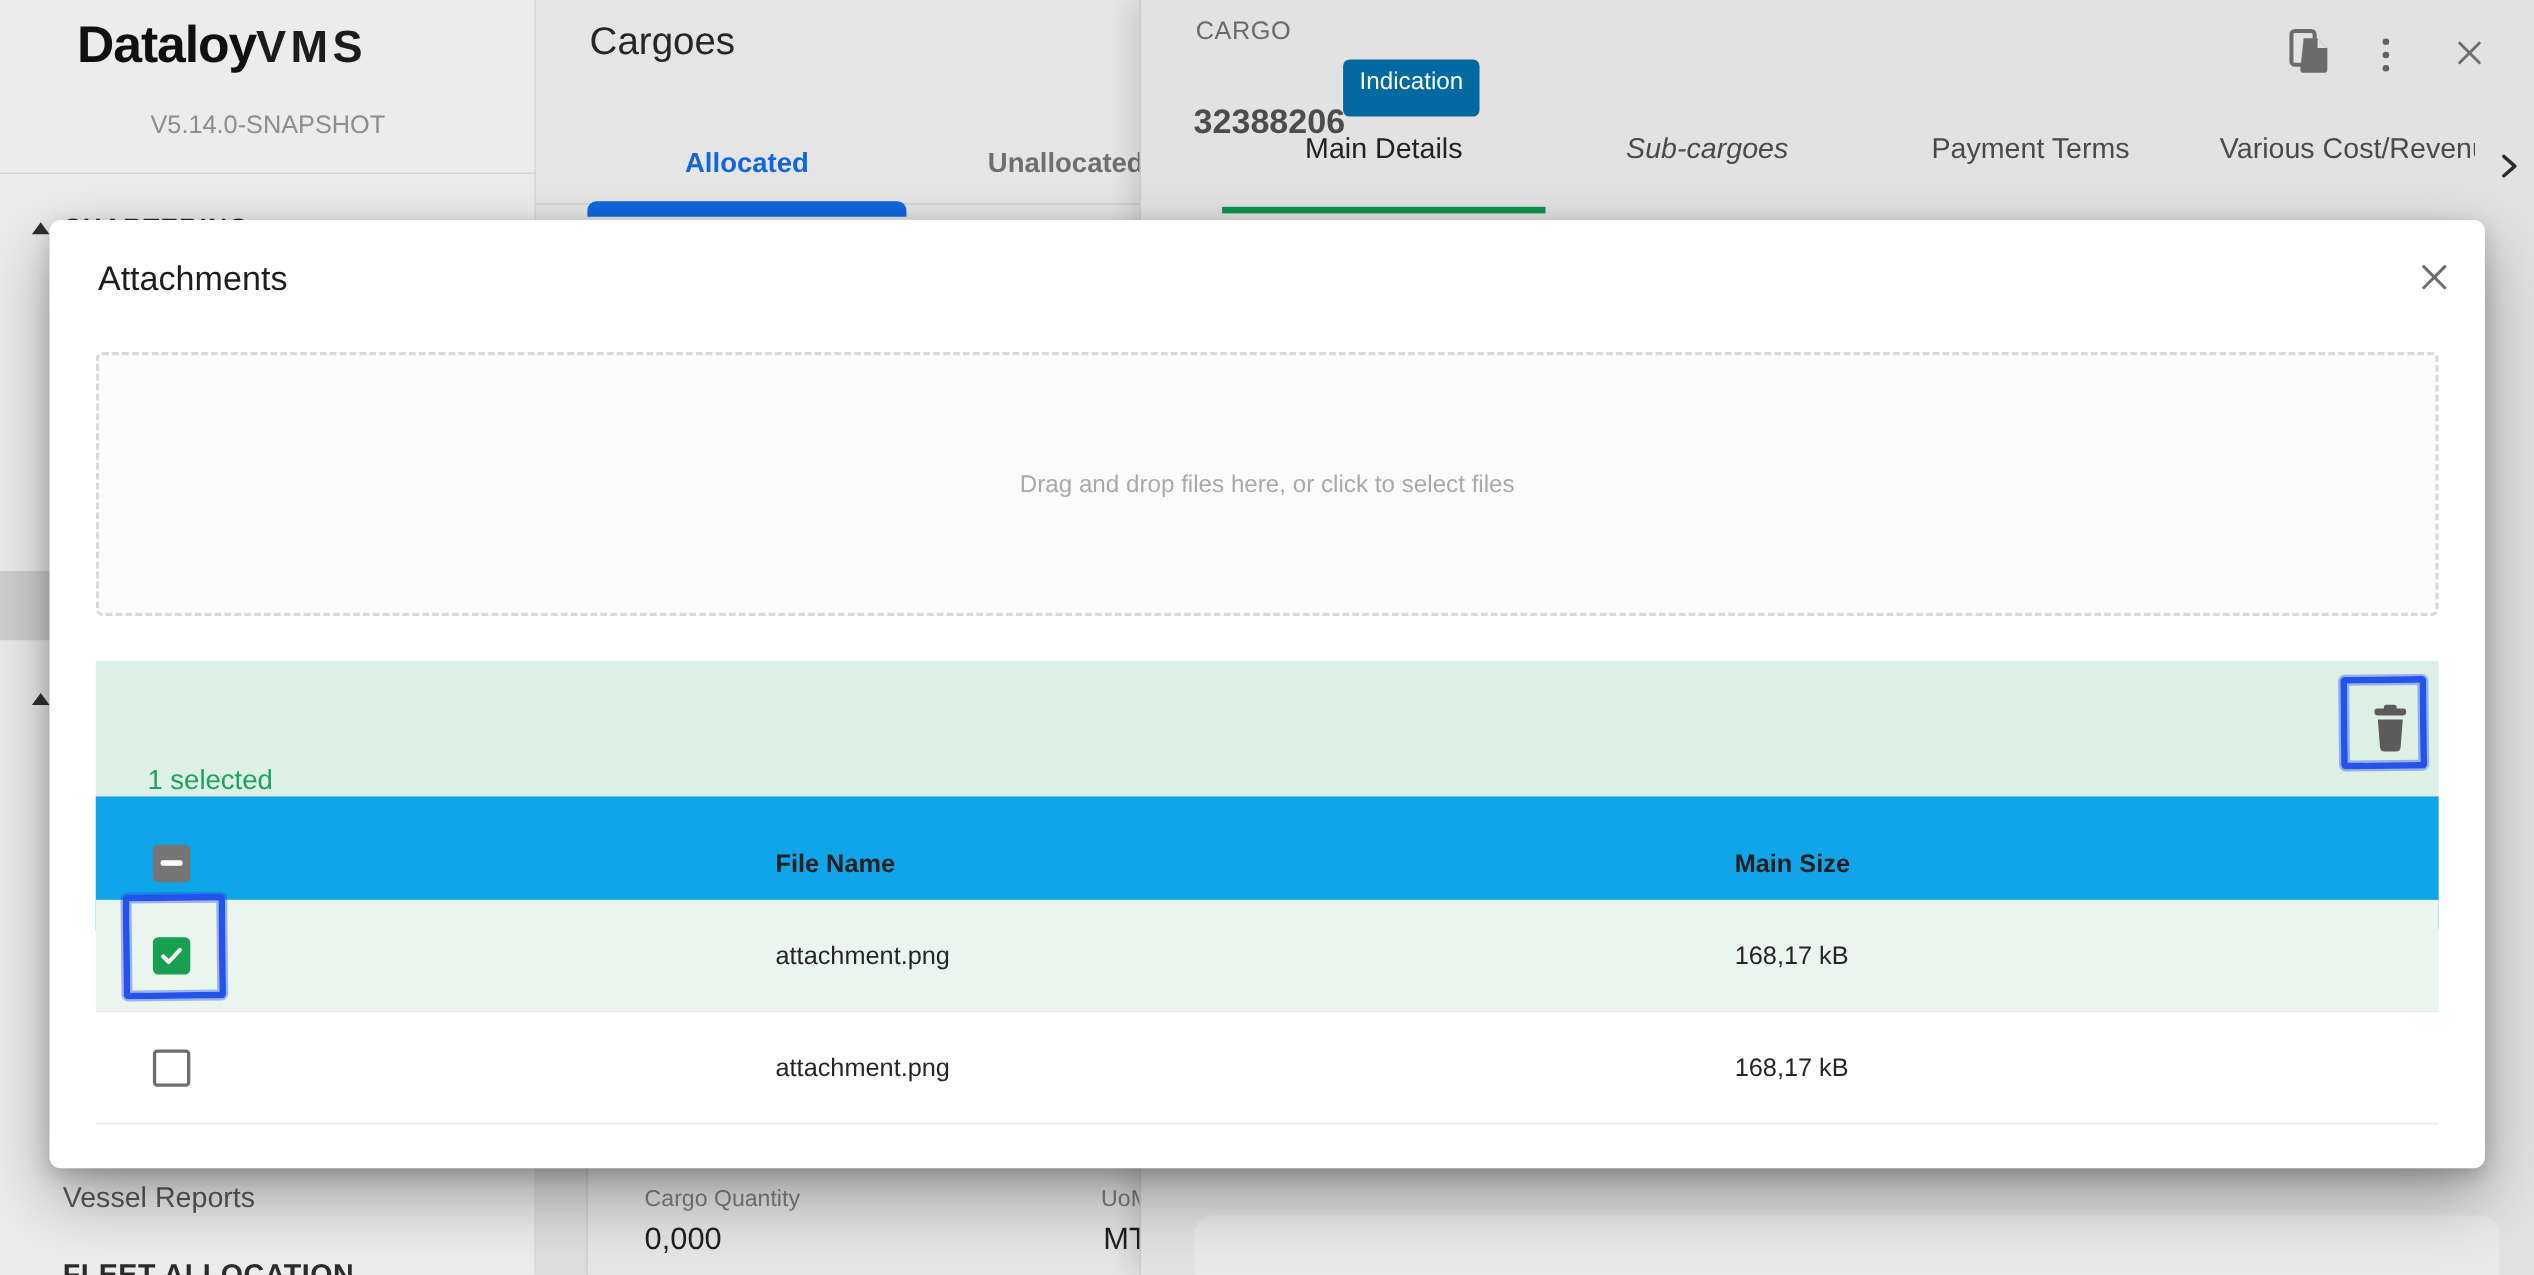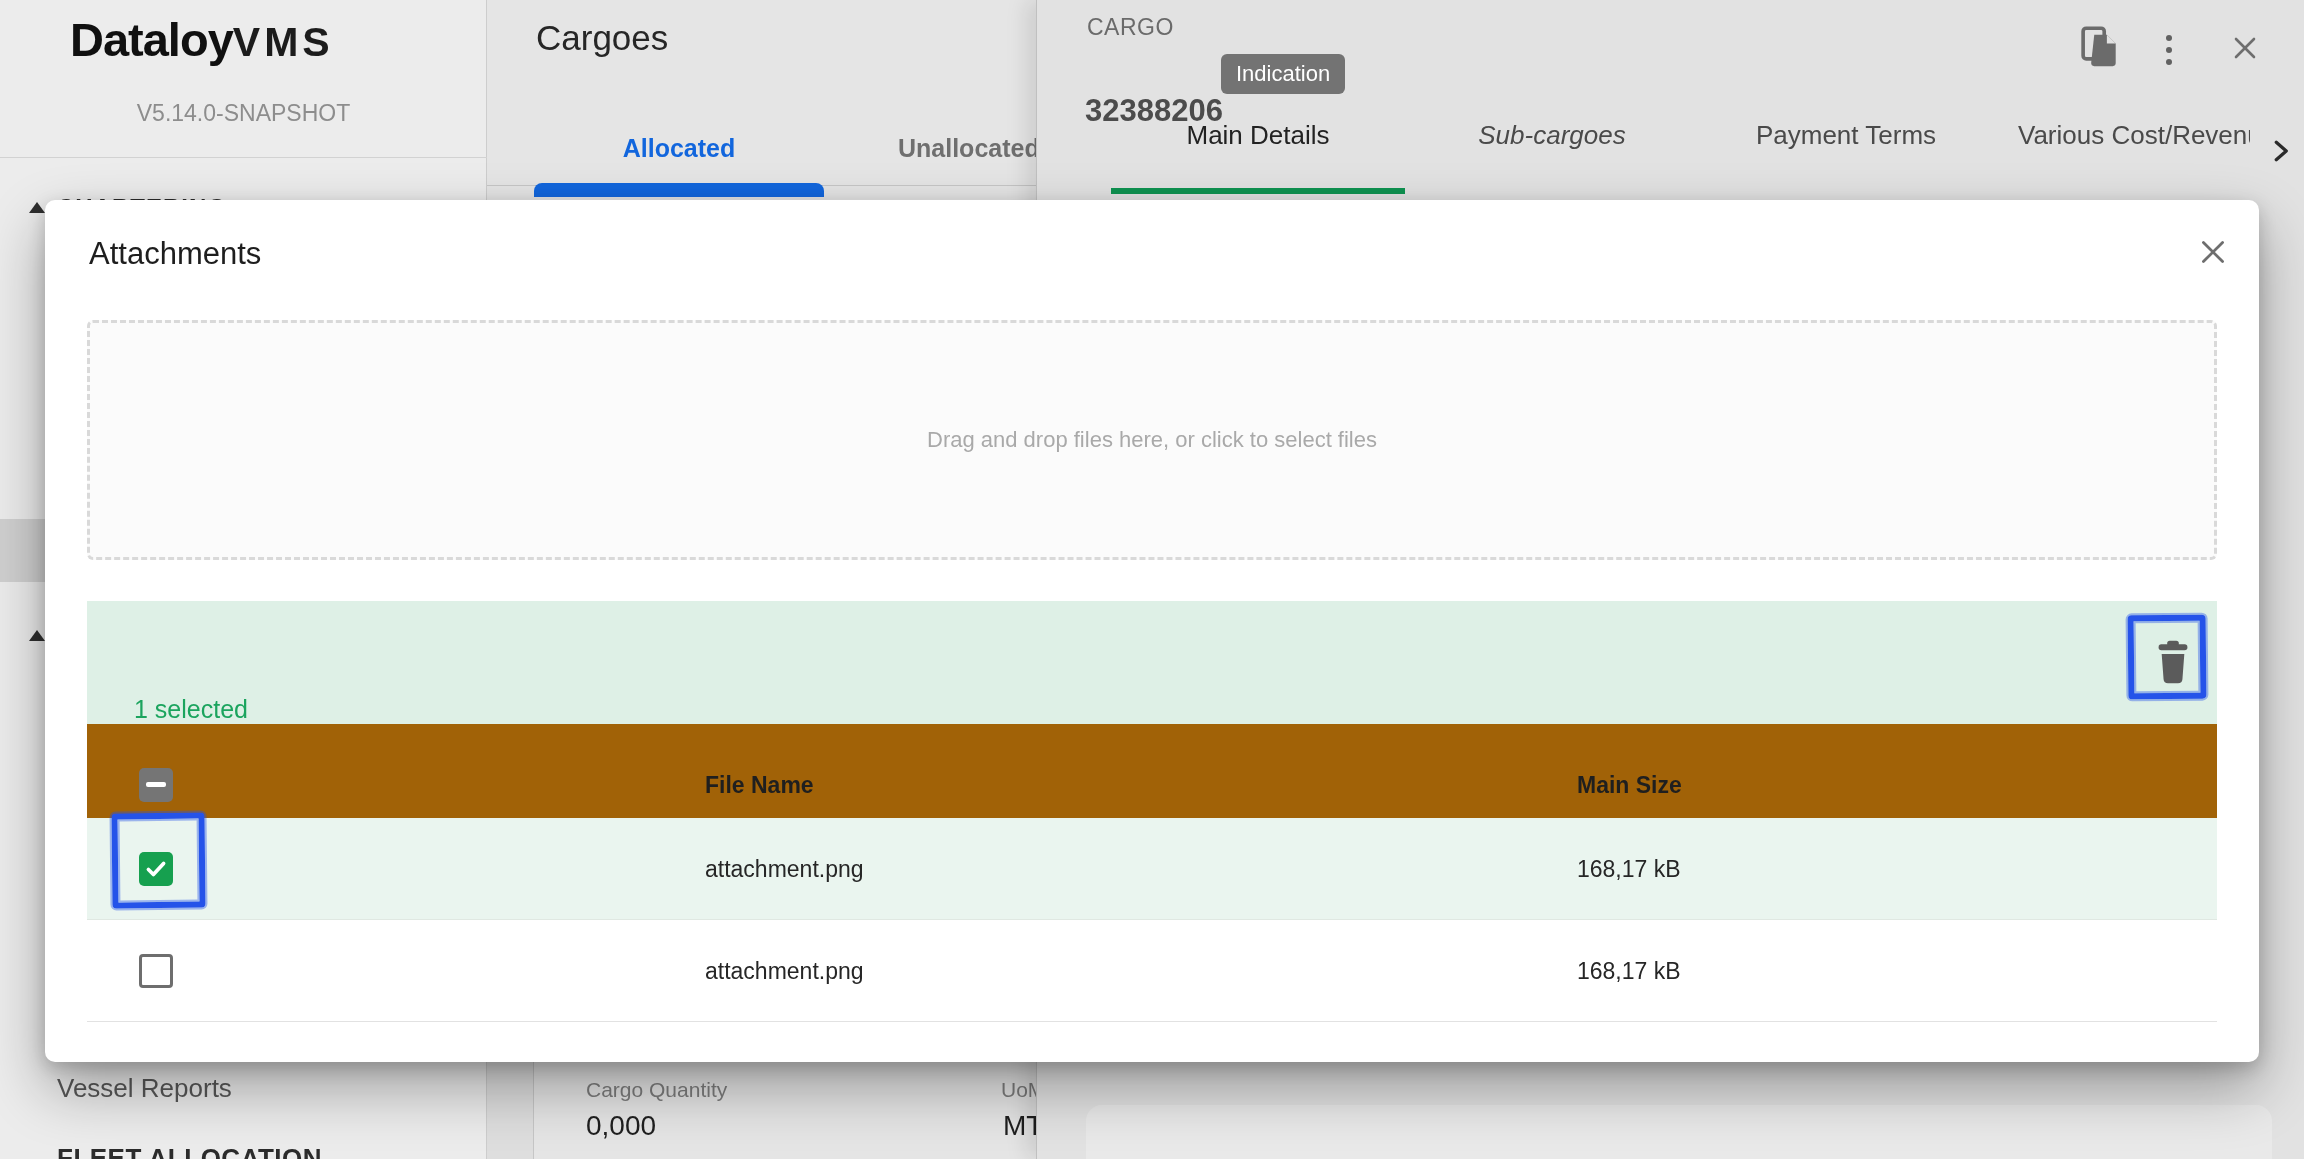--- a/index.html
+++ b/index.html
@@ -28,39 +28,39 @@
   .mid-tabrow-border { left:487px; top:185px; width:549px; height:1px; background:#c6c6c6; }
   .mid-underline { left:534px; top:183px; width:290px; height:14px; background:#1266dd; border-radius:8px 8px 0 0; }
   .bottom-gutter { left:487px; top:1062px; width:47px; height:97px; background:#dedede; border-right:1px solid #c6c6c6; }
   .field-label { font-size:21px; color:#7d7d7d; white-space:nowrap; }
   .field-value { font-size:28px; color:#1f1f1f; white-space:nowrap; }
 
   
   .cargo-panel { left:1036px; top:0; width:1268px; height:1159px; background:#e2e2e2; border-left:1px solid #c0c0c0; box-shadow:-10px 0 20px rgba(0,0,0,.10); z-index:2; }
   .cargo-type { left:50px; top:14px; font-size:23px; color:#6a6a6a; letter-spacing:.5px; }
   .cargo-id { left:48px; top:50px; font-size:31px; font-weight:700; color:#4c4c4c;margin-top:43px; }
-  .badge { left:184px; top:54px; height:40px; line-height:40px; padding:0 15px; background:#737373; color:#fff; font-size:22px; border-radius:6px; white-space:nowrap; }
+  .badge { left:184px; top:54px; height:52px; line-height:40px; padding:0 15px; background:#0369a1; color:#fff; font-size:22px; border-radius:6px; white-space:nowrap; }
   .icon-btn { cursor:pointer; }
   .panel-tab { top:120px; font-size:26px; color:#4a4a4a; white-space:nowrap; text-align:center; cursor:pointer; }
   .panel-tab.active { color:#222; font-weight:500; }
   .panel-tab.clip { overflow:hidden; text-align:left; }
   .panel-underline { left:74px; top:188px; width:294px; height:6px; background:#0F9351; }
   .panel-card { left:49px; top:1105px; width:1186px; height:54px; background:#e9e9e9; border-radius:16px 16px 0 0; }
 
   
   .modal { left:45px; top:200px; width:2214px; height:862px; background:#fff; border-radius:10px; box-shadow:0 26px 60px rgba(0,0,0,.33), 0 6px 18px rgba(0,0,0,.18); z-index:10; }
   .modal-title { left:44px; top:36px; font-size:31px; color:#1e1e1e; }
   .modal-close { left:2146px; top:30px; width:44px; height:44px; display:flex; align-items:center; justify-content:center; cursor:pointer; }
   .dropzone { left:42px; top:120px; width:2130px; height:240px; border:3px dashed #d9d9d9; border-radius:6px; background:#fbfbfb; display:flex; align-items:center; justify-content:center; cursor:pointer; }
   .dropzone-text { font-size:22px; color:#a9a9a9; }
   .select-bar { left:42px; top:401px; width:2130px; height:123px; background:#DEF0E6; display:flex; align-items:flex-end; }
   .select-text { margin-left:47px; font-size:25px; color:#1BA45E; }
   .trash-btn { left:2096px; top:430px; width:64px; height:64px; display:flex; align-items:center; justify-content:center; cursor:pointer; }
   .tbl-row { left:42px; width:2130px; display:block; }
-  .tbl-header { top:524px; height:122px; border-bottom:1px solid #e2e2e2; background:#a16207; }
+  .tbl-header { top:524px; height:122px; border-bottom:1px solid #e2e2e2; background:#0ea5e9; }
   .tbl-r1 { top:618px; height:102px; background:#EAF5EF; border-bottom:1px solid #e0e8e2; }
   .tbl-r2 { top:720px; height:102px; background:#fff; border-bottom:1px solid #e2e2e2; }
   .cell { position:absolute; top:50%; transform:translateY(-50%); font-size:23px; color:#262626; white-space:nowrap; }
   .cell.head { font-weight:700; color:#1f1f1f; }
   .col-check { left:52px; }
   .col-name { left:618px; }
   .col-size { left:1490px; }
   .checkbox { width:34px; height:34px; border-radius:5px; cursor:pointer; display:flex; align-items:center; justify-content:center; }
   .cb-indeterminate { background:#757575; }
   .cb-minus { width:20px; height:5px; background:#fff; border-radius:2px; }

